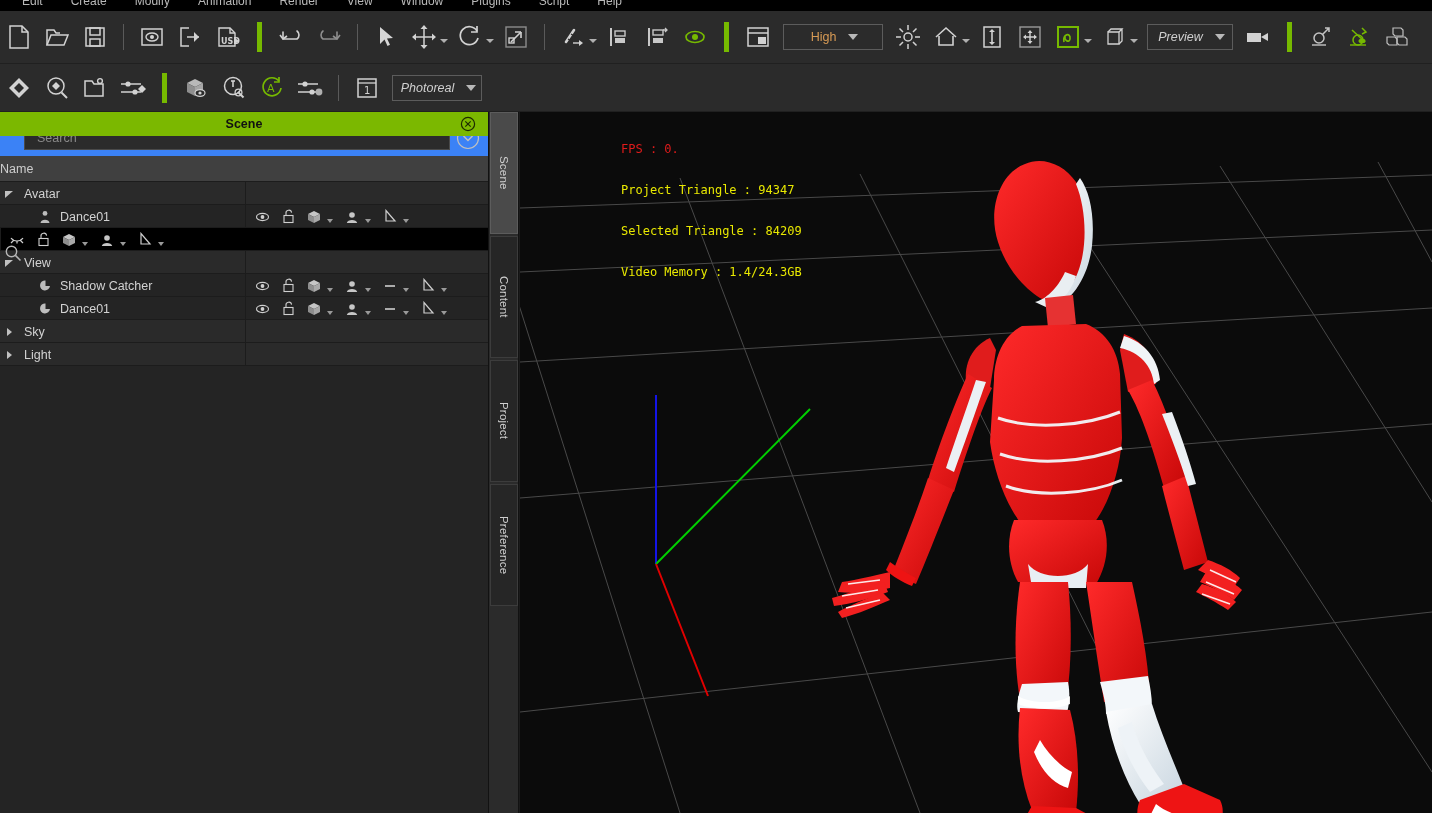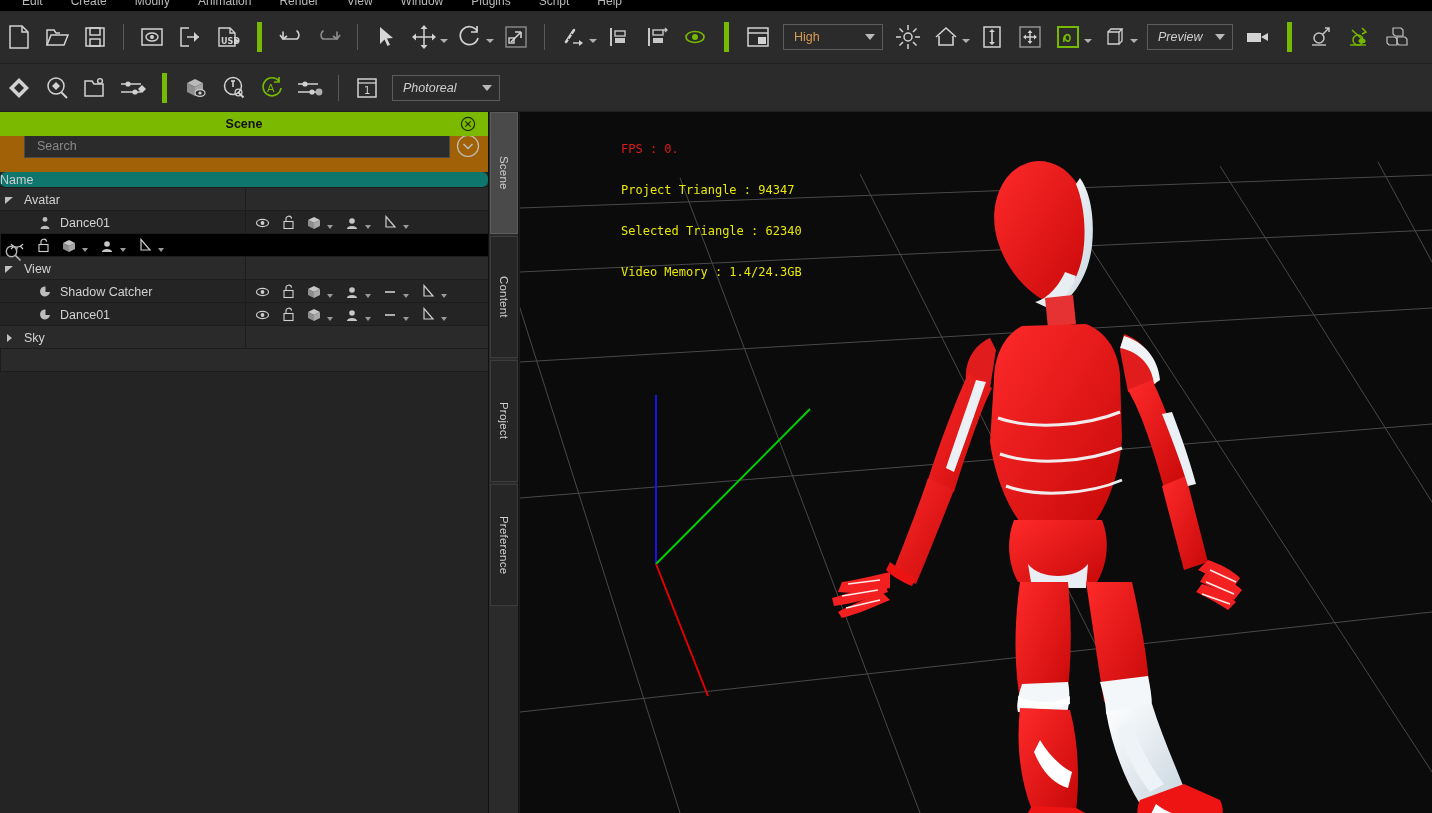--- a/index.html
+++ b/index.html
@@ -40,68 +40,68 @@
   .gbar { width: 5px; height: 30px; background: #76b900; margin: 0 10px; flex: none; }
   .caret-s { width: 10px; height: 34px; display: flex; align-items: center;
      justify-content: center; margin-left: -4px; margin-right: 2px; flex: none; }
   .caret-s i {
     display:block; width:0; height:0; border-left:4px solid transparent;
     border-right:4px solid transparent; border-top:4px solid #b0b0b0;
     margin-top: 8px;
   }
   .combo {
     height: 26px; border: 1px solid #5c5c5c; background: #2b2b2b;
-    display: flex; align-items: center; justify-content: space-between;
+    display: flex; align-items: center; justify-content: center;
     padding: 0 7px 0 10px; margin: 0 6px; flex: none;
   }
   .combo span { font-size: 12.5px; }
   .combo .cv-orange { color: #d89b55; }
   .combo .cv-gray { color: #cfcfcf; font-style: italic; }
   .combo i {
     display:block; width:0; height:0; border-left:5px solid transparent;
     border-right:5px solid transparent; border-top:6px solid #b8b8b8;
     margin-left: 12px;
   }
   .combo.w-high { width: 100px; }
   .combo.w-prev { width: 86px; }
-  .combo.w-photo { width: 108px; }
+  .combo.w-photo { width: 90px; }
 
   
   .panel {
     position: absolute; left: 0; top: 112px; width: 489px; height: 701px;
     background: #242424; border-right: 1px solid #121212;
   }
   .panel-title {
     height: 24px; background: #7bb800; display: flex; align-items: center;
     justify-content: center; position: relative;
   }
   .panel-title .t { font-size: 12.5px; font-weight: bold; color: #111; }
   .panel-title .close { position: absolute; right: 12px; top: 4px; }
   .searchrow {
-    height: 36px; background: #a16207; display: flex; align-items: center;
+    height: 20px; background: #3b82f6; display: flex; align-items: center;
     padding: 0 6px 16px 4px;
   }
   .searchbox {
     flex: 1; height: 24px; border: 1px solid #4a4a4a; background: #2b2b2b;
     display: flex; align-items: center; padding-left: 4px; margin-left: 20px;
   }
   .searchbox input {
     flex: 1; background: transparent; border: none; outline: none;
     color: #cfcfcf; font-size: 12.5px; font-family: "Liberation Sans", sans-serif;
     padding-left: 8px;
   }
   .searchbox input::placeholder { color: #8a8a8a; }
   .mag { position: absolute; left: 4px; top: 132px; }
   .chev-circle { width: 28px; height: 28px; margin-left: 4px; flex: none; }
 
   
   .tree { background: #242424; height: 625px; overflow: hidden; }
   .thead {
-    display: flex; height: 16px; background: #0f766e;
-    border-bottom: 1px solid #1c1c1c; align-items: center; border-radius: 6px;
+    display: flex; height: 26px; background: #404040;
+    border-bottom: 1px solid #1c1c1c; align-items: center;
   }
   .thead .c1 { width: 245px; padding-left: 0px; font-size: 12.5px; color: #cdcdcd; }
   .thead .c2 { flex: 1; padding-left: 6px; font-size: 12.5px; color: #cdcdcd;
     border-left: 1px solid #1c1c1c; height: 21px; line-height: 21px; }
   .trow {
     display: flex; height: 23px; align-items: flex-start;
     border-bottom: 1px solid #1c1c1c; background: #242424;
   }
   .trow.grp { background: #2a2a2a; }
   .trow.sel { background: #000; }
@@ -780,20 +780,28 @@
               <div class="twisty">
                 <svg width="10" height="10" viewBox="0 0 10 10">
                   <path d="M3 1 L8 5 L3 9 Z" fill="#c0c0c0"></path>
                 </svg>
               </div>
               <span class="nlabel">Sky</span>
             </div>
             <div class="ccond"></div>
           </div>
           <div class="trow grp">
+            <div class="cname">
+              <div class="twisty">
+                <svg width="10" height="10" viewBox="0 0 10 10">
+                  <path d="M3 1 L8 5 L3 9 Z" fill="#c0c0c0"></path>
+                </svg>
+              </div>
+              <span class="nlabel">Light</span>
+            </div>
             <div class="ccond"></div>
           </div>
         </div>
     </div>
   </div>
 
   <div class="vtabs">
     <div class="vtab t-scene active">
       <span>Scene</span>
     </div>
@@ -908,18 +916,18 @@
       <g stroke-width="2" fill="none">
         <path d="M136 452 L136 283" stroke="#1414e6"></path>
         <path d="M136 452 L290 297" stroke="#00d000"></path>
         <path d="M136 452 L188 584" stroke="#e00000"></path>
       </g>
     </svg>
 
     <div class="stats">
       <div class="fps">FPS : 0.</div>
       <div class="yl">Project Triangle : 94347</div>
-      <div class="yl">Selected Triangle : 62340</div>
+      <div class="yl">Selected Triangle : 84209</div>
       <div class="yl">Video Memory : 1.4/24.3GB</div>
     </div>
   </div>
 
 </div>
 
 </body></html>

